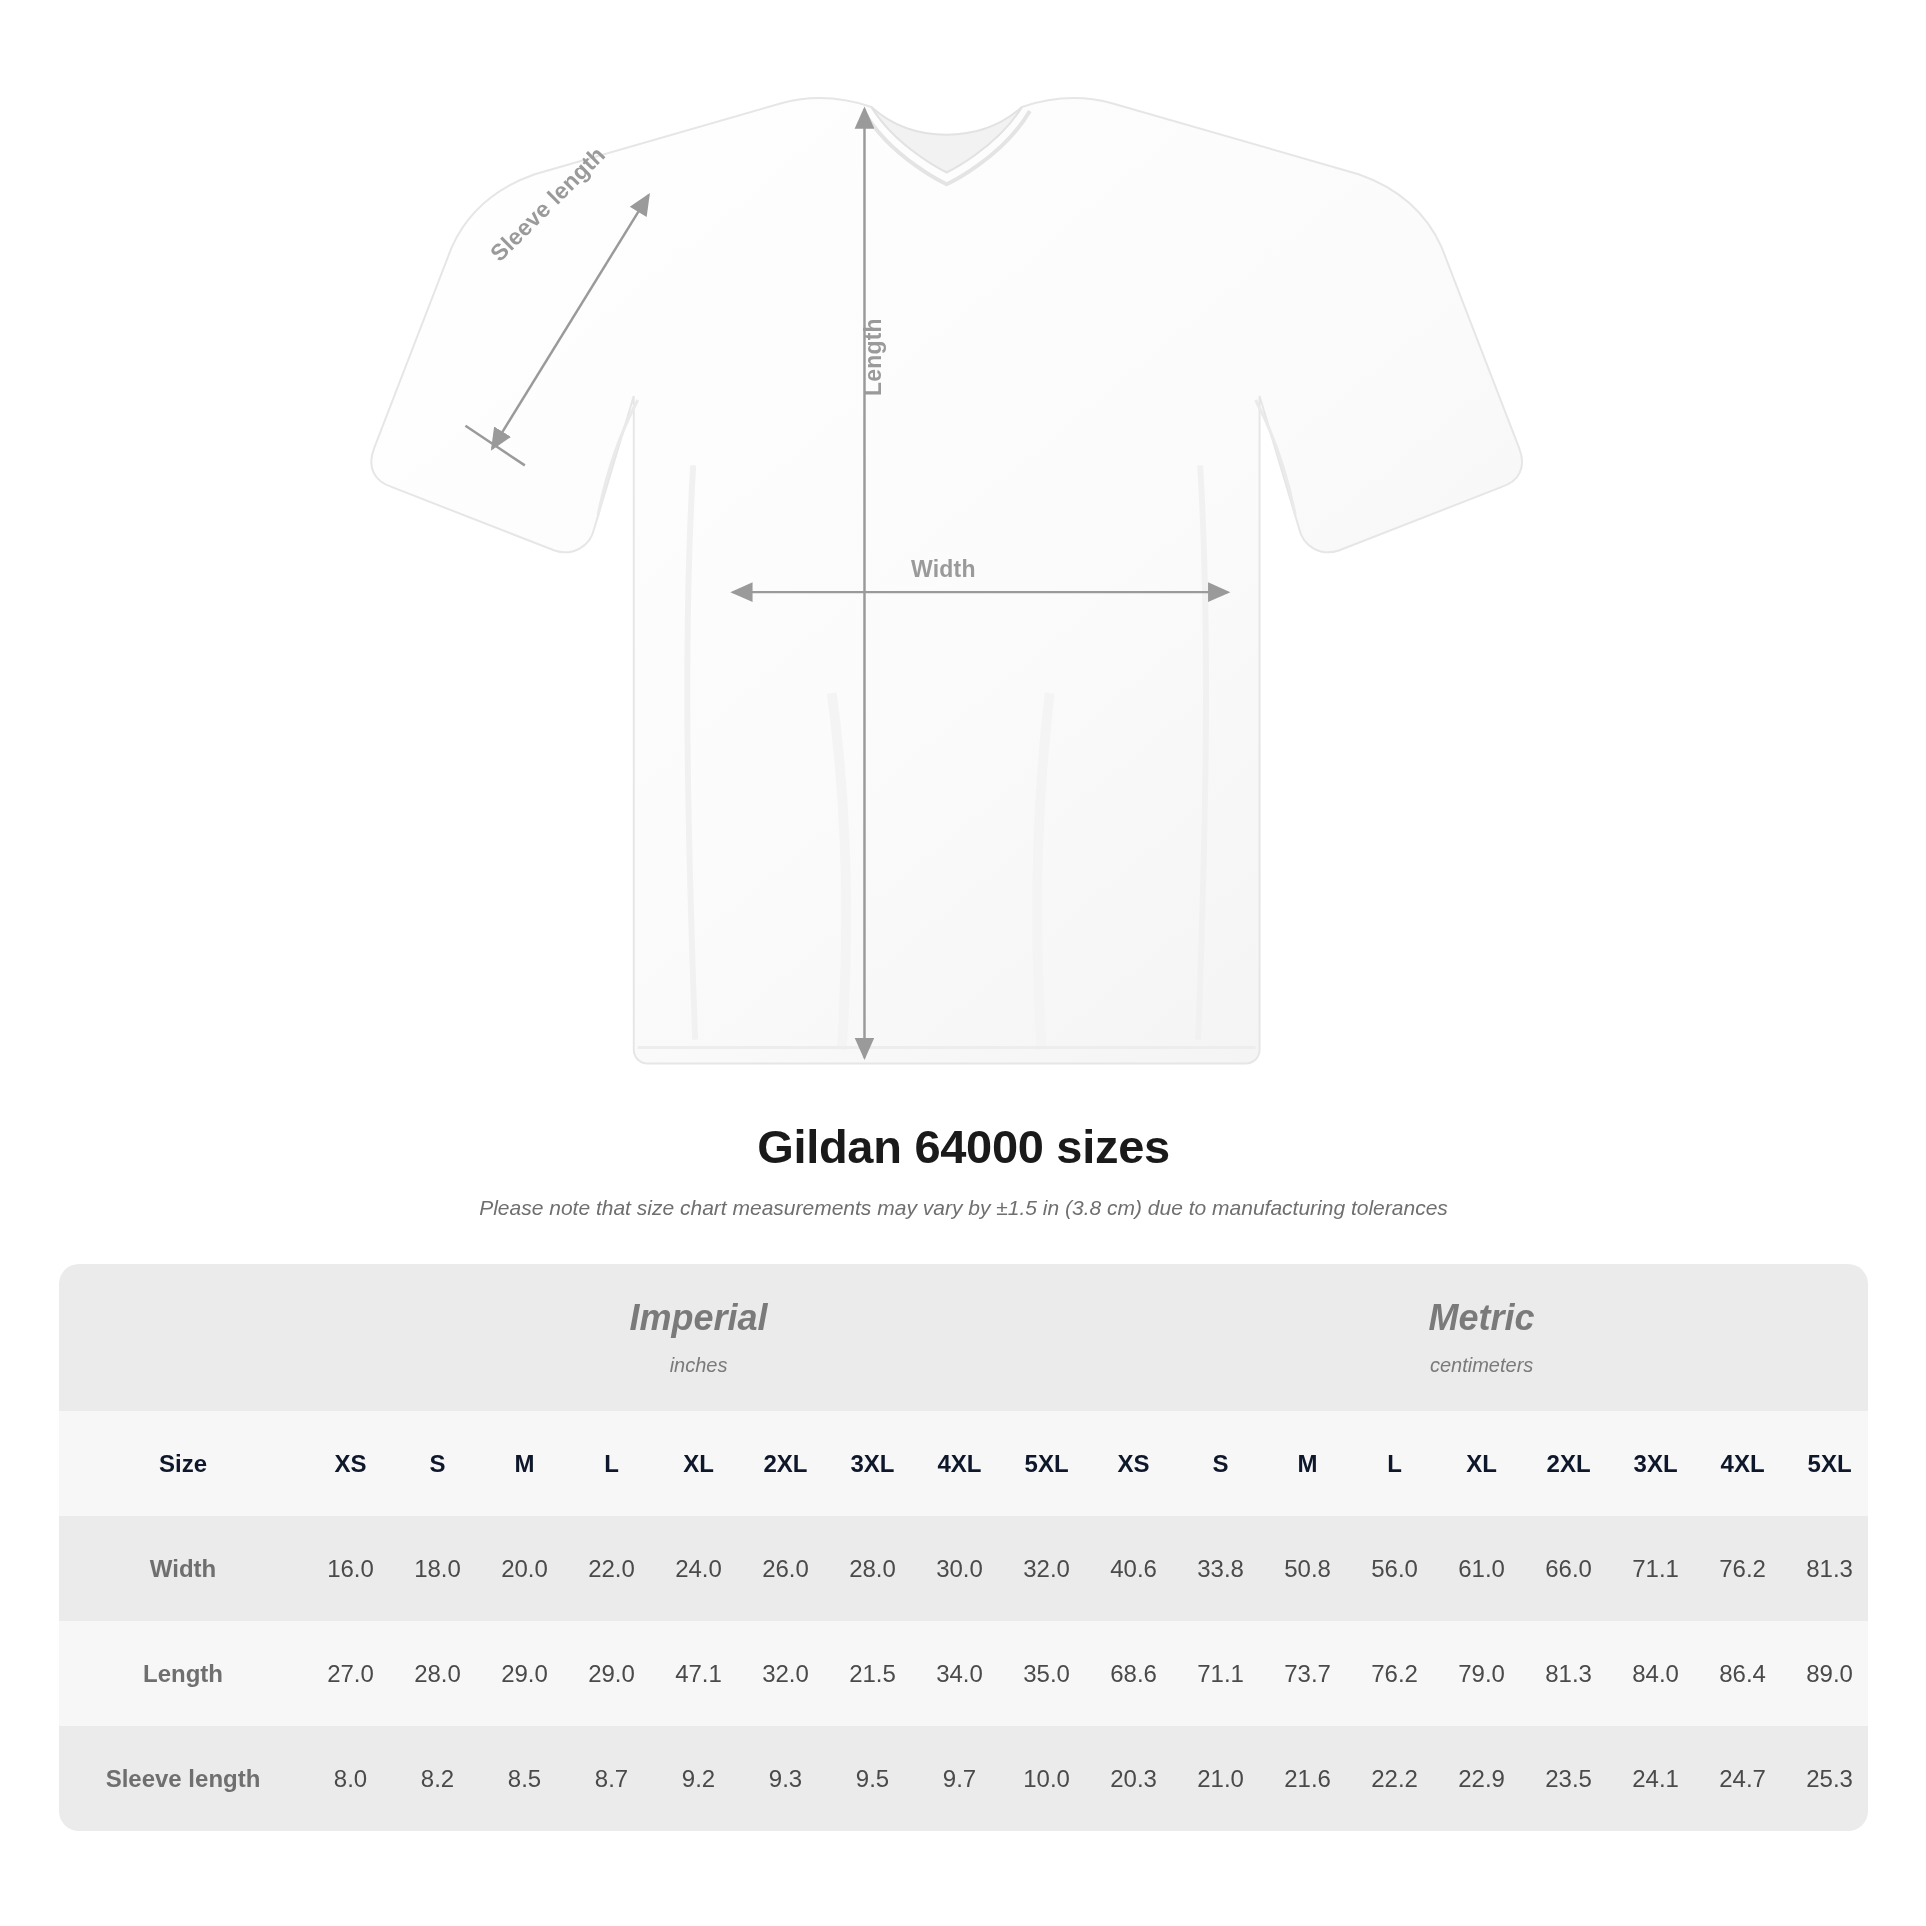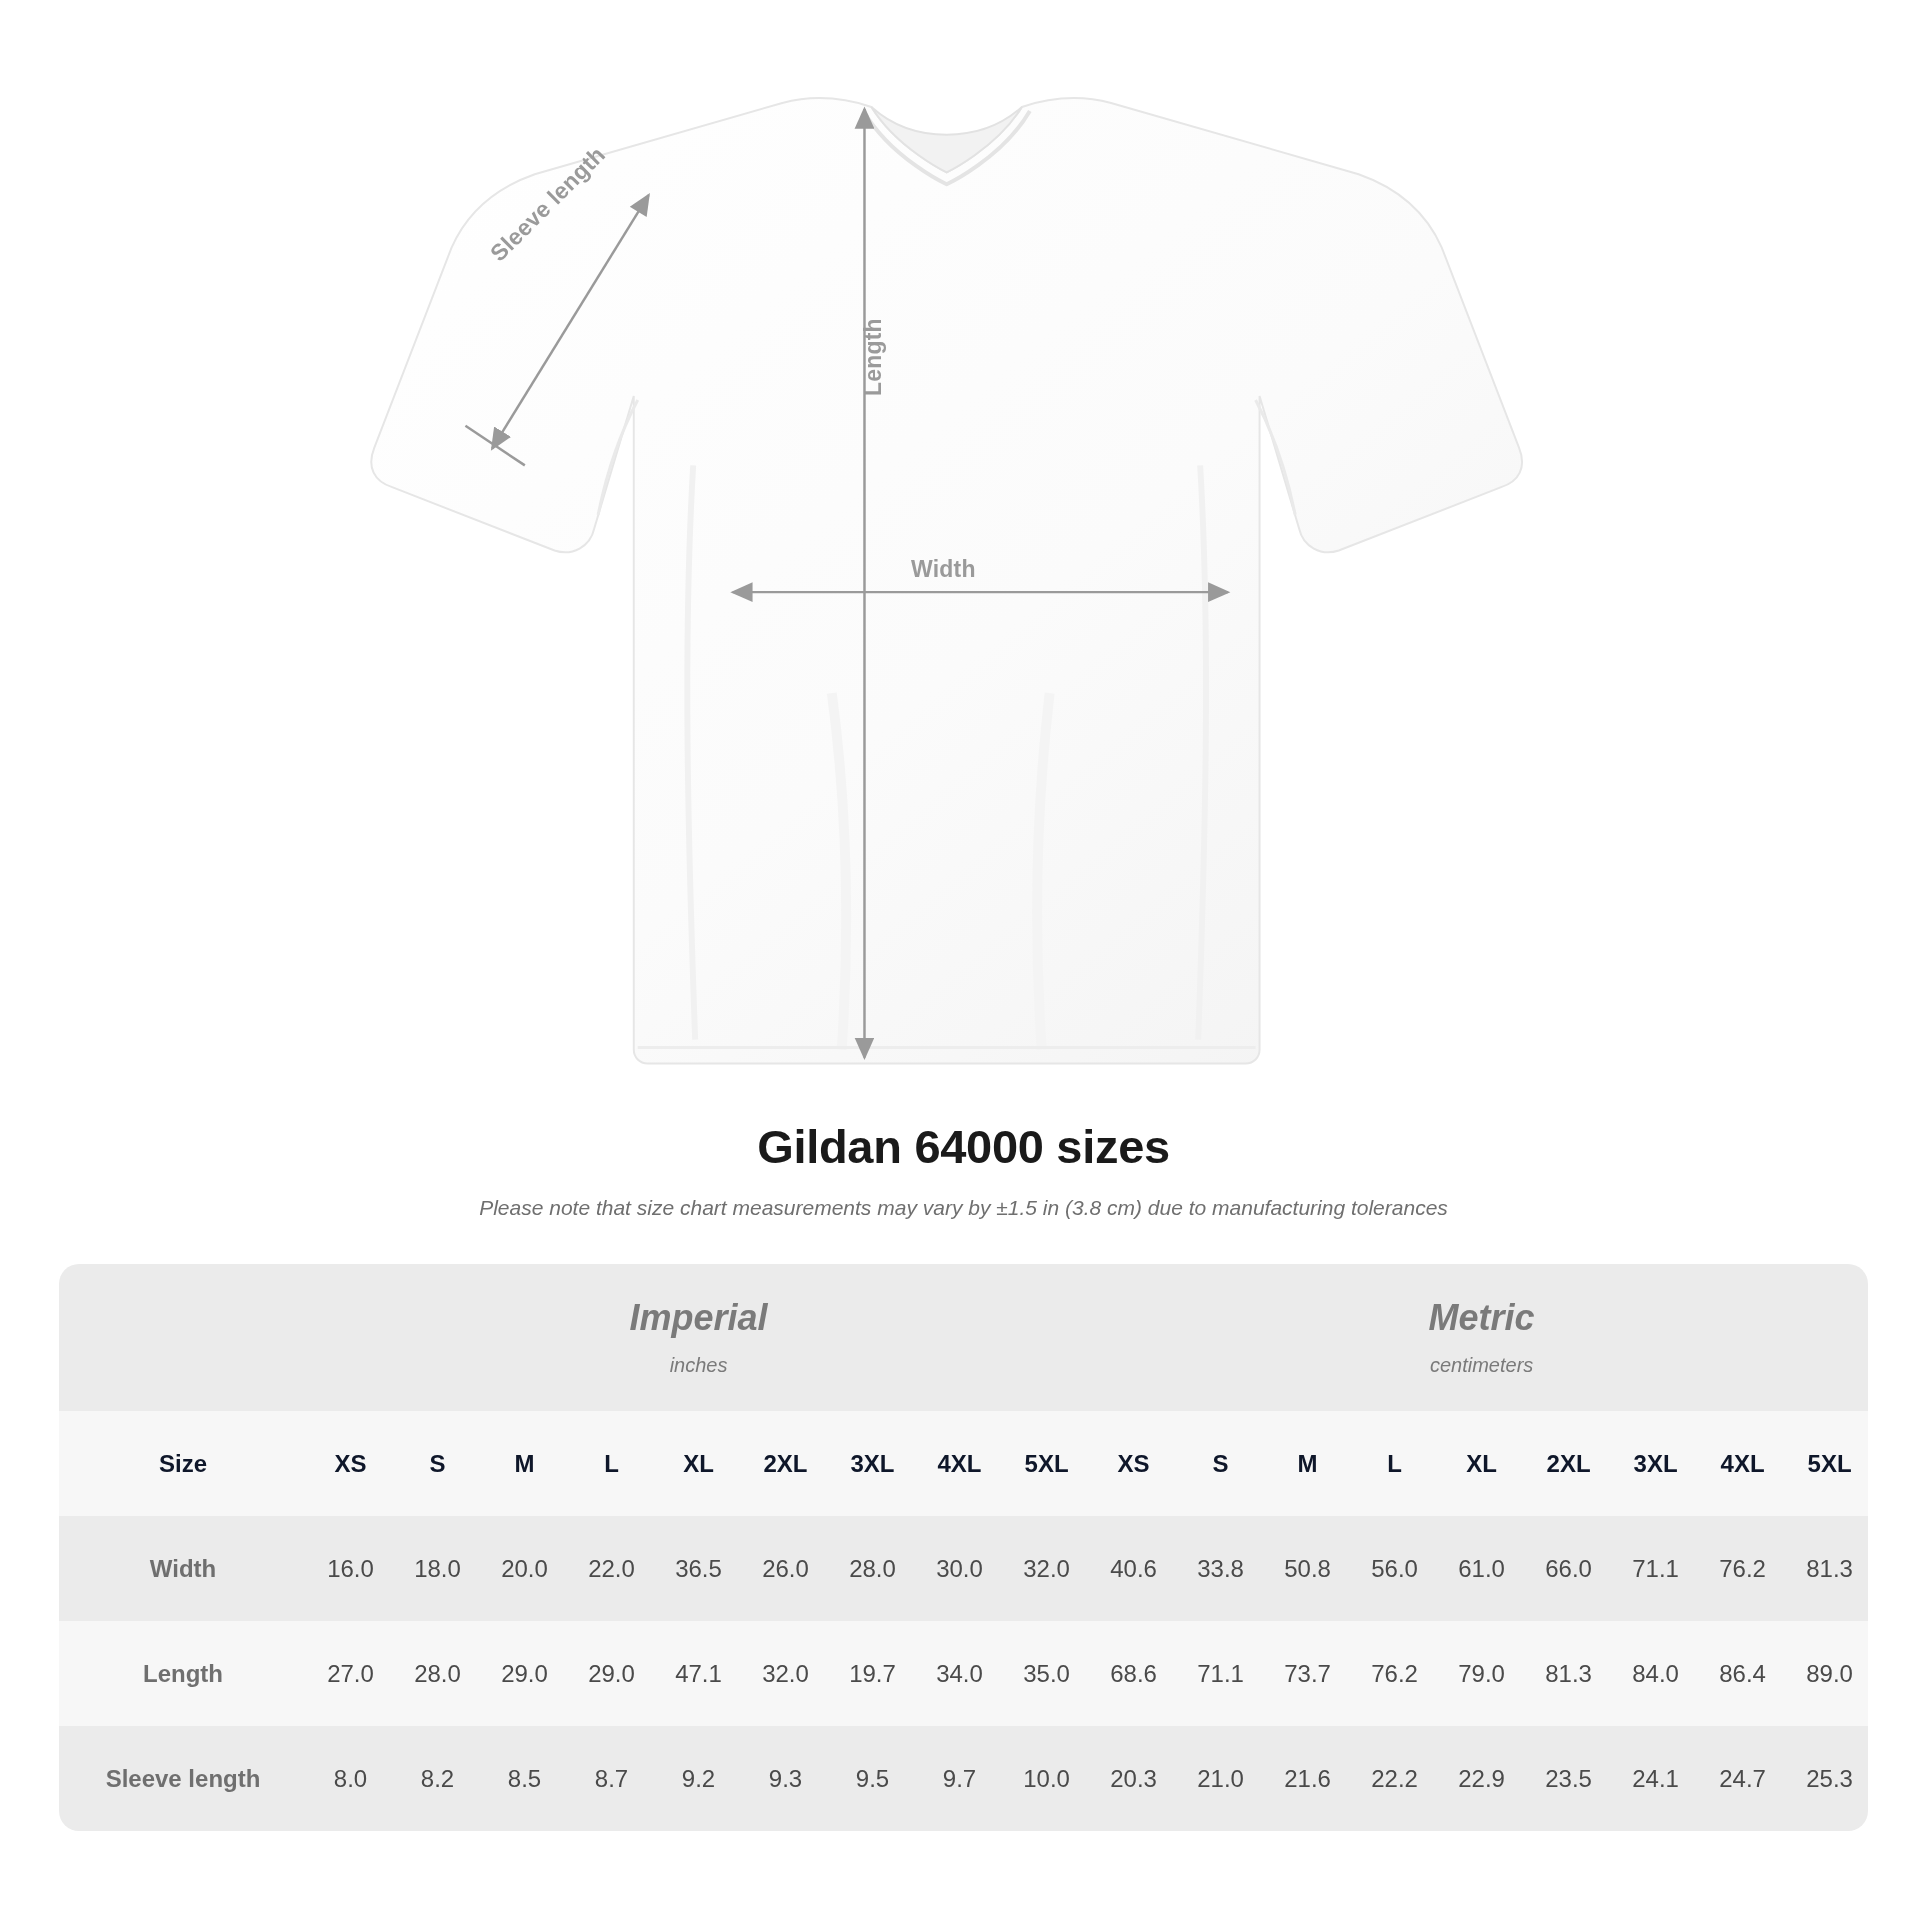--- a/index.html
+++ b/index.html
@@ -270,21 +270,21 @@
         <td>4XL</td>
         <td>5XL</td>
       </tr>
 
       <tr class="data-row dark">
         <td class="rowhead">Width</td>
         <td>16.0</td>
         <td>18.0</td>
         <td>20.0</td>
         <td>22.0</td>
-        <td>36.5</td>
+        <td>24.0</td>
         <td>26.0</td>
         <td>28.0</td>
         <td>30.0</td>
         <td>32.0</td>
         <td>40.6</td>
         <td>33.8</td>
         <td>50.8</td>
         <td>56.0</td>
         <td>61.0</td>
         <td>66.0</td>
@@ -294,21 +294,21 @@
       </tr>
 
       <tr class="data-row light">
         <td class="rowhead">Length</td>
         <td>27.0</td>
         <td>28.0</td>
         <td>29.0</td>
         <td>29.0</td>
         <td>47.1</td>
         <td>32.0</td>
-        <td>19.7</td>
+        <td>21.5</td>
         <td>34.0</td>
         <td>35.0</td>
         <td>68.6</td>
         <td>71.1</td>
         <td>73.7</td>
         <td>76.2</td>
         <td>79.0</td>
         <td>81.3</td>
         <td>84.0</td>
         <td>86.4</td>

